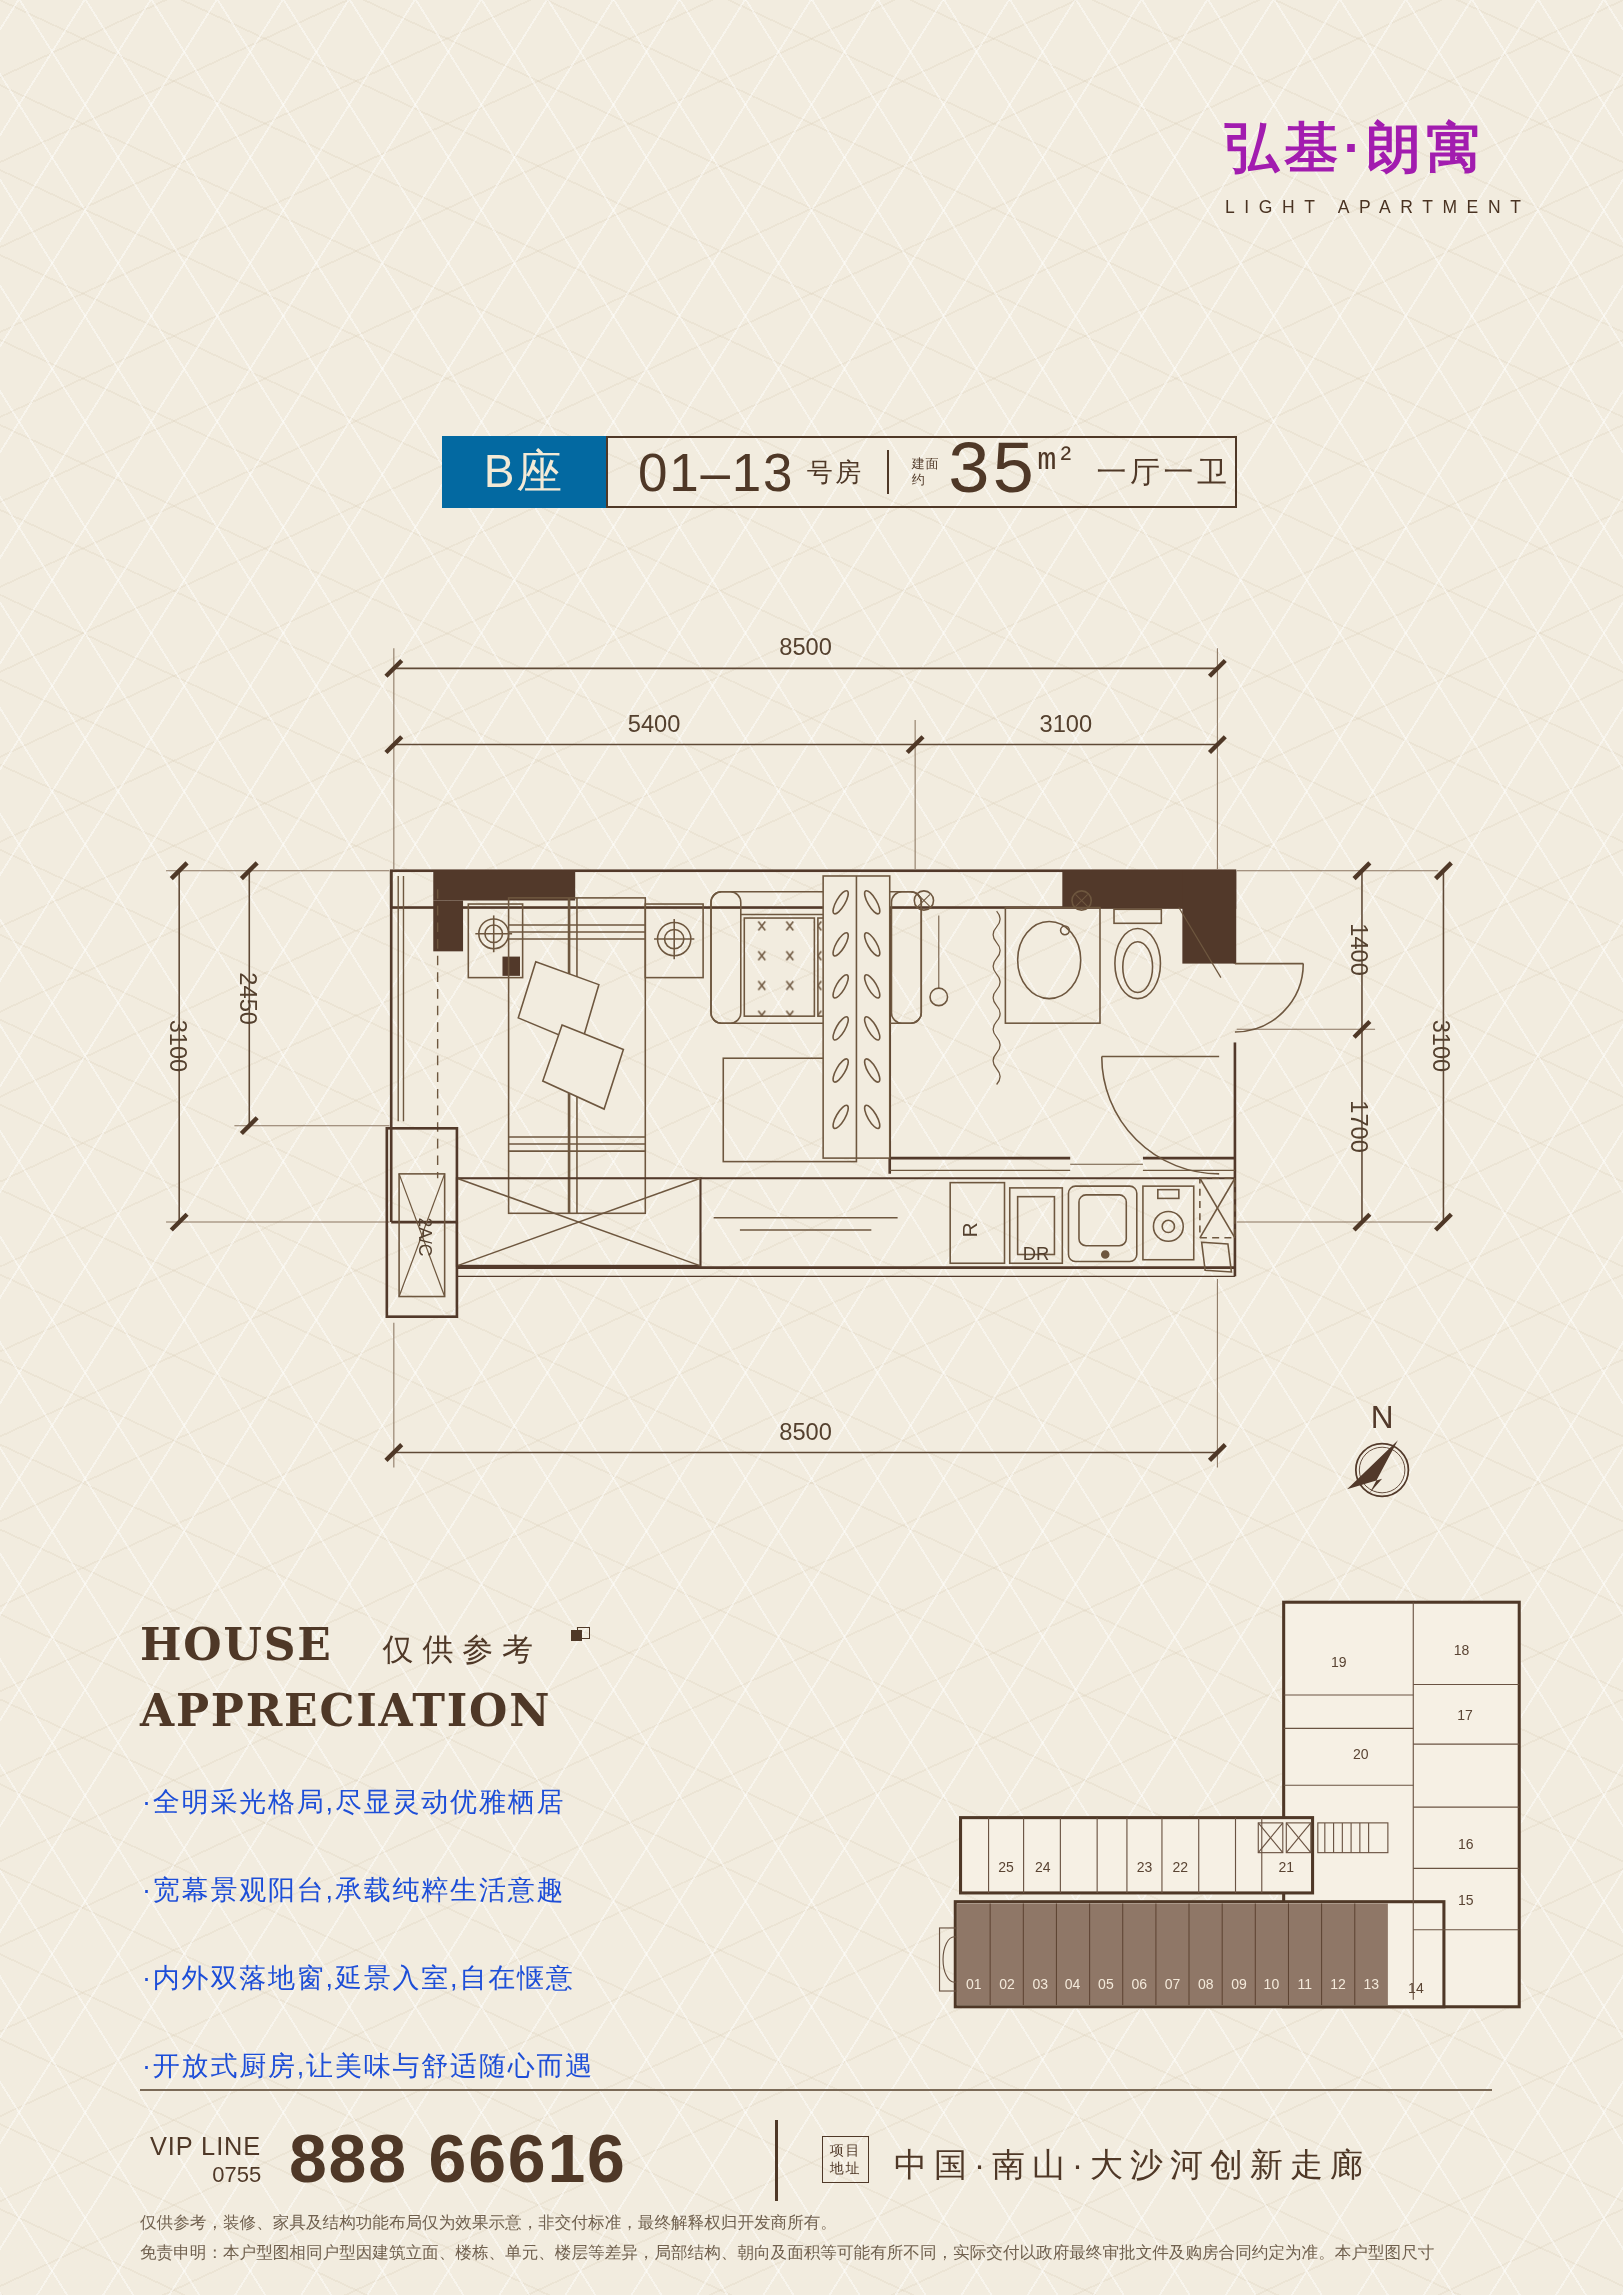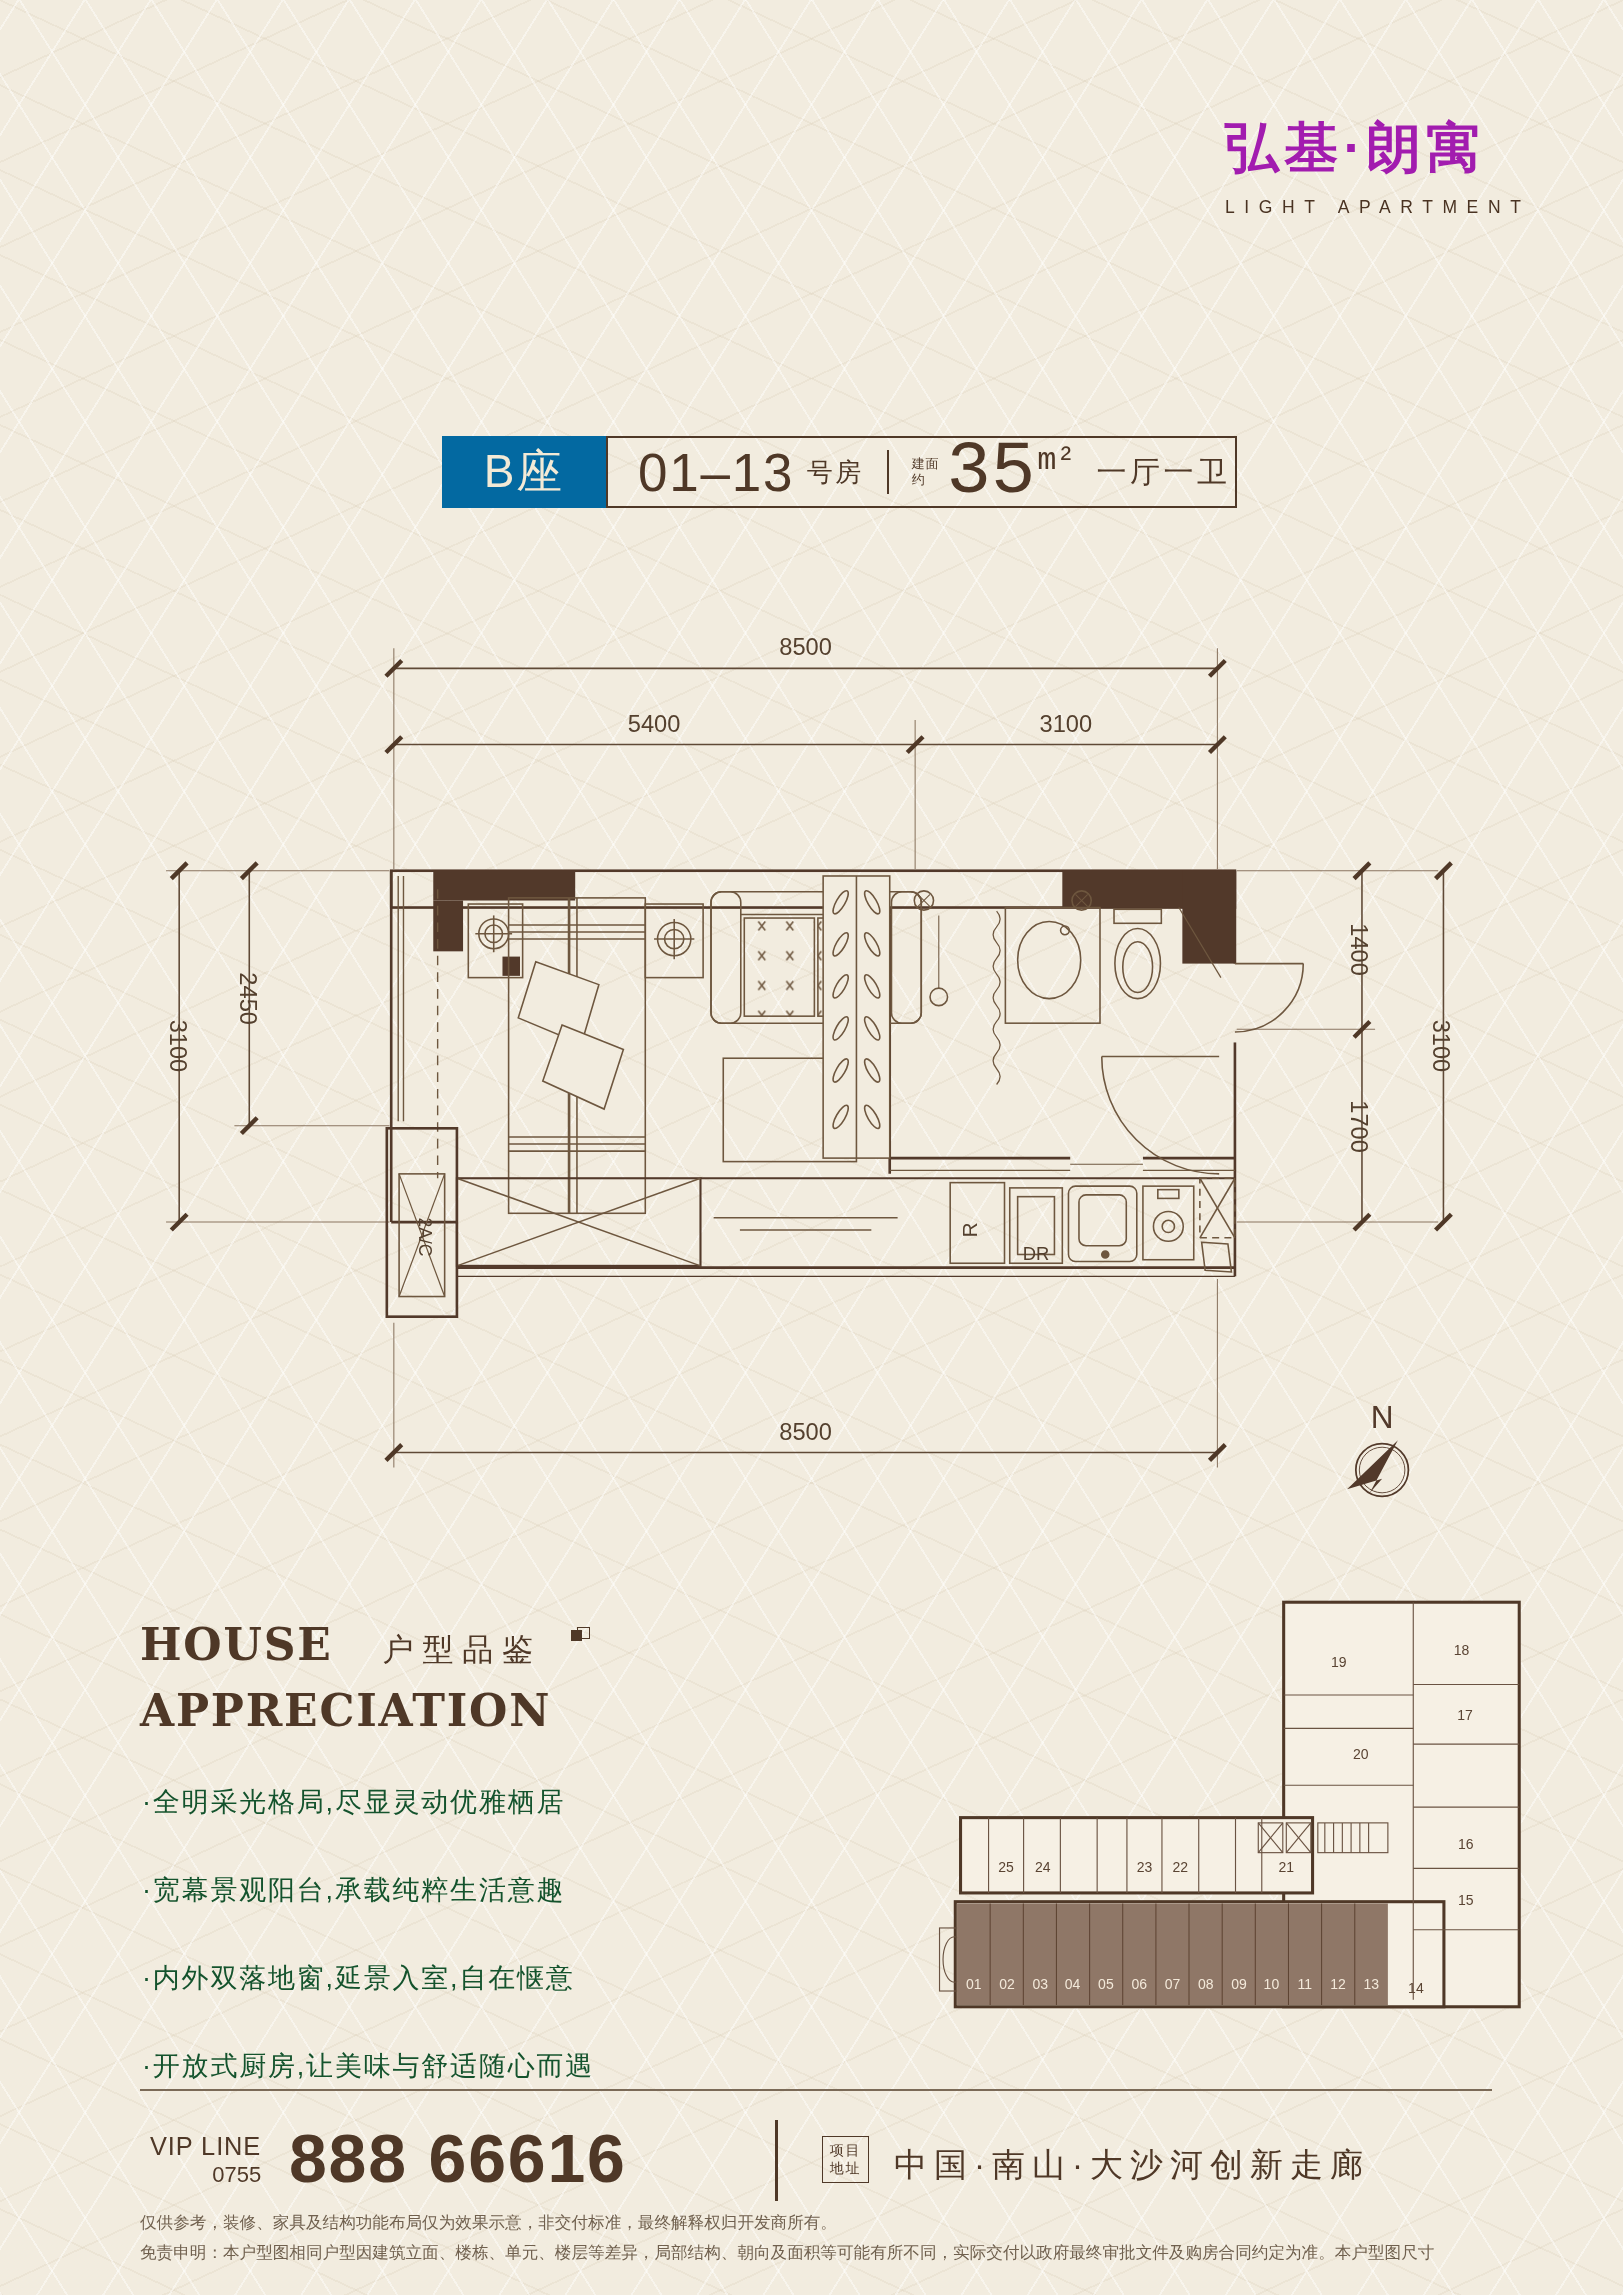--- a/index.html
+++ b/index.html
@@ -28,21 +28,21 @@
   .area-value{font-size:74px;line-height:61px;font-weight:500;margin-left:7px;}
   .area-unit{font-size:32px;margin-left:1.8px;}
   .layout-txt{font-size:30px;letter-spacing:3.5px;margin-left:21px;}
   
   .app-row1{display:flex;align-items:baseline;gap:24px;}
   .app-en{font-family:"DejaVu Serif","Liberation Serif",serif;font-weight:700;font-size:44px;letter-spacing:1.8px;color:#4f3827;}
   .app-cn{font-size:31px;letter-spacing:8.8px;margin-left:26px;color:#4f3827;}
   .sq-icon{position:relative;width:17.5px;height:17.5px;margin-left:5.3px;top:-16px;}
   .sq-icon .s1{position:absolute;left:0;top:3.5px;width:11.4px;height:11.4px;background:#4f3827;}
   .sq-icon .s2{position:absolute;left:6.1px;top:0;width:10.5px;height:10.5px;border:1.8px solid #4f3827;background:transparent;}
-  .bullets{font-size:27px;letter-spacing:1.8px;color:#14532d;line-height:88px;white-space:nowrap;}
+  .bullets{font-size:27px;letter-spacing:1.8px;color:#1d4ed8;line-height:88px;white-space:nowrap;}
   
   .sep{left:140px;top:2089px;width:1352px;height:1.8px;background:#7b6a57;}
   .vip-label{font-size:25.4px;letter-spacing:0.9px;line-height:26px;}
   .vip-code{font-size:22px;text-align:right;margin-top:2.6px;}
   .vip-number{font-size:68px;font-weight:700;letter-spacing:1.8px;line-height:1;}
   .contact-div{left:775px;top:2120px;width:2.6px;height:81px;background:#4f3827;}
   .addr-box{left:822px;top:2136px;width:47px;height:47px;border:1.8px solid #4f3827;box-sizing:border-box;
      display:flex;flex-direction:column;align-items:center;justify-content:center;font-size:14px;line-height:17.5px;letter-spacing:1.8px;}
   .address{left:894px;top:2143px;font-size:33px;letter-spacing:7px;}
   .disclaimer{left:140px;top:2208px;width:1384px;font-size:16.6px;line-height:30px;color:#70604e;}
@@ -286,21 +286,21 @@
       <circle cx="1428" cy="978" r="30" fill="none" stroke="#52392a" stroke-width="2"></circle>
       <circle cx="1428" cy="978" r="26" fill="none" stroke="#52392a" stroke-width="1"></circle>
       <polygon points="1446,944 1414,1004 1428,988 1388,1000" fill="#52392a"></polygon>
       <text x="1428" y="930" fill="#52392a" font-size="36" text-anchor="middle">N</text>
     </g>
   </svg>
 
   <div class="abs" style="left:140px;top:1619px;">
     <div class="app-row1">
       <span class="app-en">HOUSE</span>
-      <span class="app-cn">户型品鉴</span>
+      <span class="app-cn">仅供参考</span>
       <span class="sq-icon">
           <span class="s1"></span>
           <span class="s2"></span>
         </span>
     </div>
     <div class="app-en" style="margin-top:14px;">APPRECIATION</div>
   </div>
 
   <div class="abs bullets" style="left:142px;top:1758px;">
     <div>·全明采光格局,尽显灵动优雅栖居</div>

